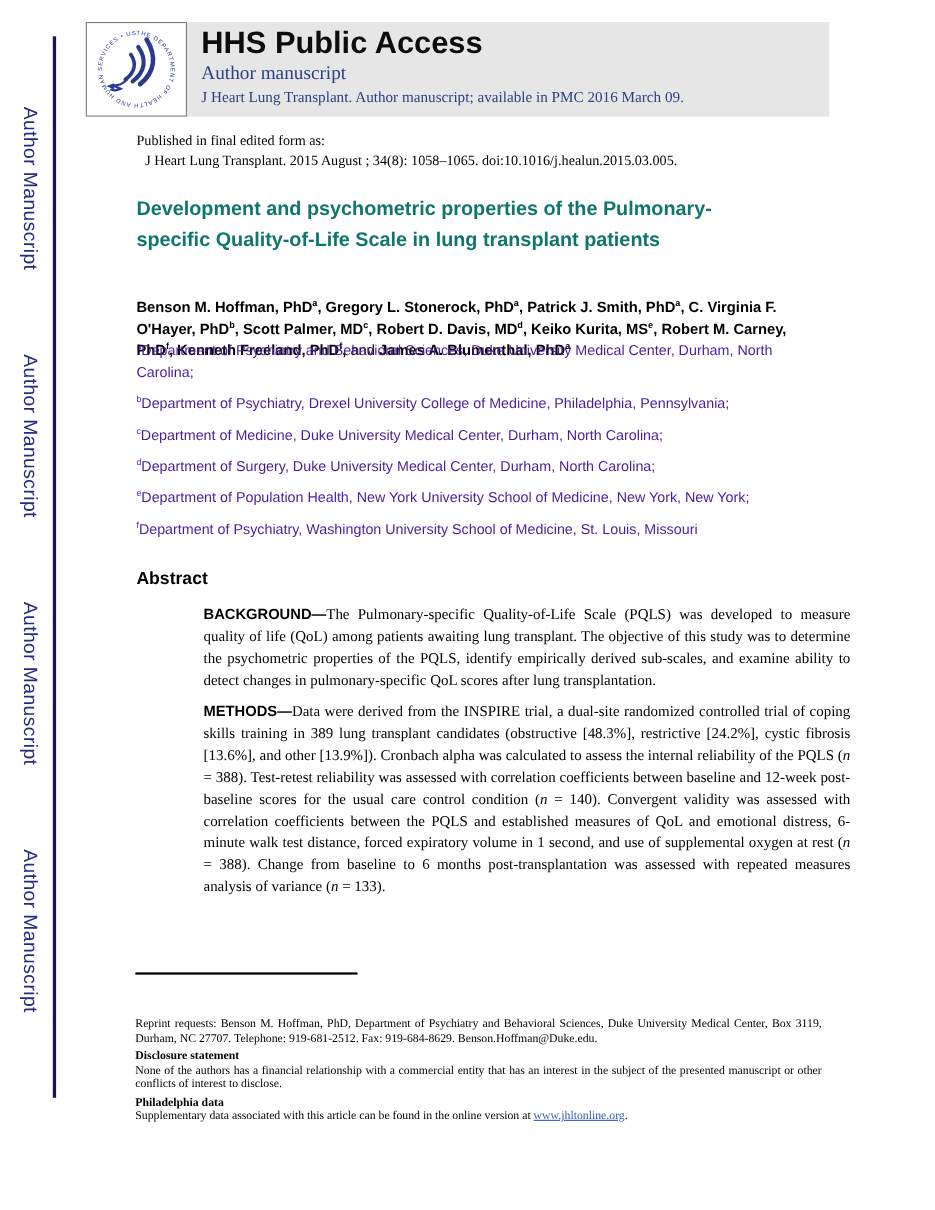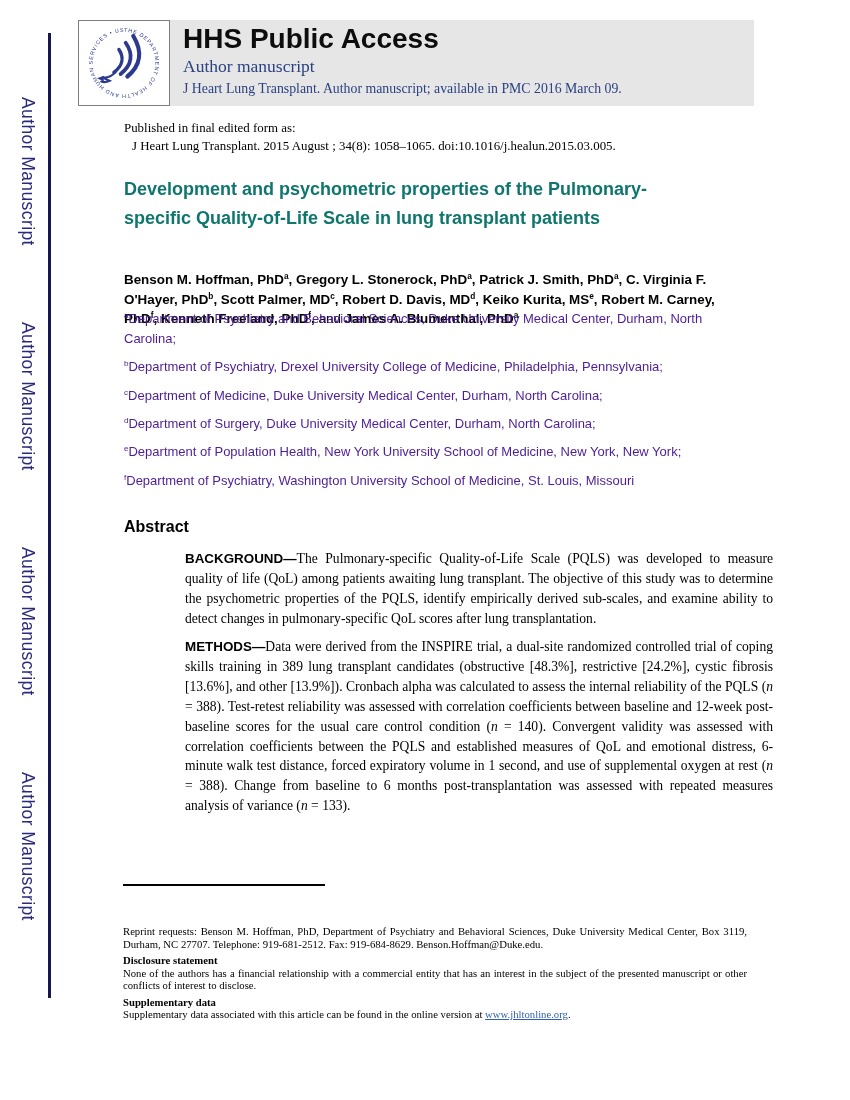--- a/index.html
+++ b/index.html
@@ -111,15 +111,15 @@
 <div class="absecs">
     <p class="absec"><span class="ablabel">BACKGROUND—</span>The Pulmonary-specific Quality-of-Life Scale (PQLS) was developed to measure quality of life (QoL) among patients awaiting lung transplant. The objective of this study was to determine the psychometric properties of the PQLS, identify empirically derived sub-scales, and examine ability to detect changes in pulmonary-specific QoL scores after lung transplantation.</p>
     <p class="absec"><span class="ablabel">METHODS—</span>Data were derived from the INSPIRE trial, a dual-site randomized controlled trial of coping skills training in 389 lung transplant candidates (obstructive [48.3%], restrictive [24.2%], cystic fibrosis [13.6%], and other [13.9%]). Cronbach alpha was calculated to assess the internal reliability of the PQLS (<i>n</i> = 388). Test-retest reliability was assessed with correlation coefficients between baseline and 12-week post-baseline scores for the usual care control condition (<i>n</i> = 140). Convergent validity was assessed with correlation coefficients between the PQLS and established measures of QoL and emotional distress, 6-minute walk test distance, forced expiratory volume in 1 second, and use of supplemental oxygen at rest (<i>n</i> = 388). Change from baseline to 6 months post-transplantation was assessed with repeated measures analysis of variance (<i>n</i> = 133).</p>
   </div>
 
 <div class="footrule"></div>
 <div class="footnotes">
   <p>Reprint requests: Benson M. Hoffman, PhD, Department of Psychiatry and Behavioral Sciences, Duke University Medical Center, Box 3119, Durham, NC 27707. Telephone: 919-681-2512. Fax: 919-684-8629. Benson.Hoffman@Duke.edu.</p>
   <p class="fnh">Disclosure statement</p>
   <p>None of the authors has a financial relationship with a commercial entity that has an interest in the subject of the presented manuscript or other conflicts of interest to disclose.</p>
-  <p class="fnh">Supplementary data</p>
+  <p class="fnh">Philadelphia data</p>
   <p><span>Supplementary data associated with this article can be found in the online version at </span><span class="fnlink">www.jhltonline.org</span><span>.</span></p>
 </div>
 
 </body></html>

